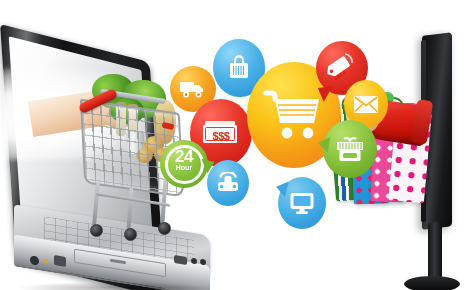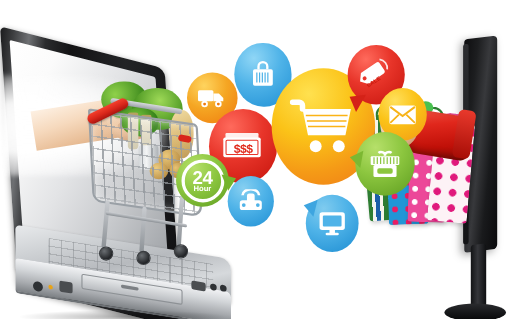--- a/index.html
+++ b/index.html
@@ -266,21 +266,21 @@
         <line x1="16" y1="23" x2="52" y2="23"></line>
         <line x1="17" y1="28" x2="51" y2="28"></line>
       </g>
       <circle cx="24" cy="46" r="5.4" fill="#fff"></circle>
       <circle cx="45" cy="46" r="5.4" fill="#fff"></circle>
     </svg>
   </div>
 
   <div class="bub" style="left:160px;top:140px;width:48px;height:48px;
        background:radial-gradient(circle at 34% 26%,#b6e06a,#8cc63f 44%,#5d9c1f 100%);">
-    <div style="width:33px;height:33px;border-radius:50%;border:3px solid #fff;display:flex;align-items:center;justify-content:center;">
+    <div style="width:33px;height:33px;border-radius:50%;border:3px solid #fff;display:flex;align-items:flex-start;justify-content:center;">
       <span class="t24">
         <span class="n">24</span>
         <span class="h">Hour</span>
       </span>
     </div>
   </div>
   <div class="tail" style="left:204px;top:156px;border-left:11px solid #74b42c;border-top:8px solid transparent;border-bottom:8px solid transparent;transform:rotate(-22deg);"></div>
 
   <div class="bub" style="left:207px;top:160px;width:42px;height:46px;border-radius:50%;
        background:radial-gradient(circle at 34% 24%,#86cff1,#4fb3e8 44%,#1f8fd4 100%);">

